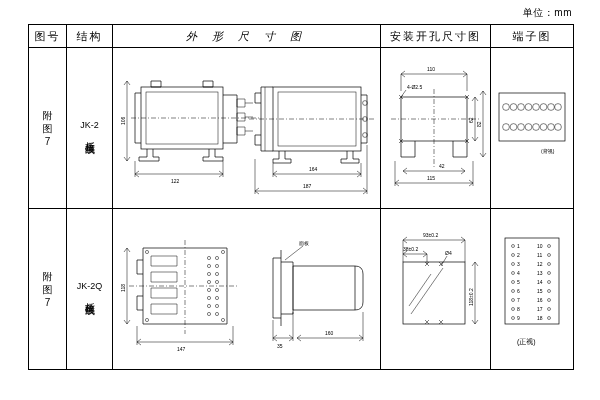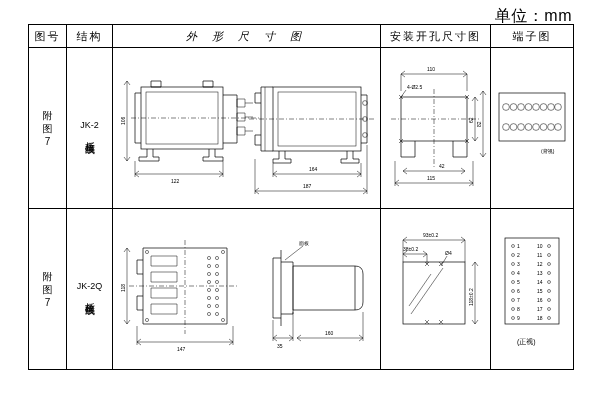--- a/index.html
+++ b/index.html
@@ -18,21 +18,21 @@
   .page {
     position: absolute;
     left: 0; top: 0;
     width: 600px;
     height: 400px;
   }
   .unit-note {
     position: absolute;
     right: 28px;
     top: 6px;
-    font-size: 16px;
+    font-size: 10px;
     letter-spacing: 0.5px;
   }
   table.main {
     position: absolute;
     left: 28px;
     top: 24px;
     width: 545px;
     height: 345px;
     border-collapse: collapse;
     table-layout: fixed;

